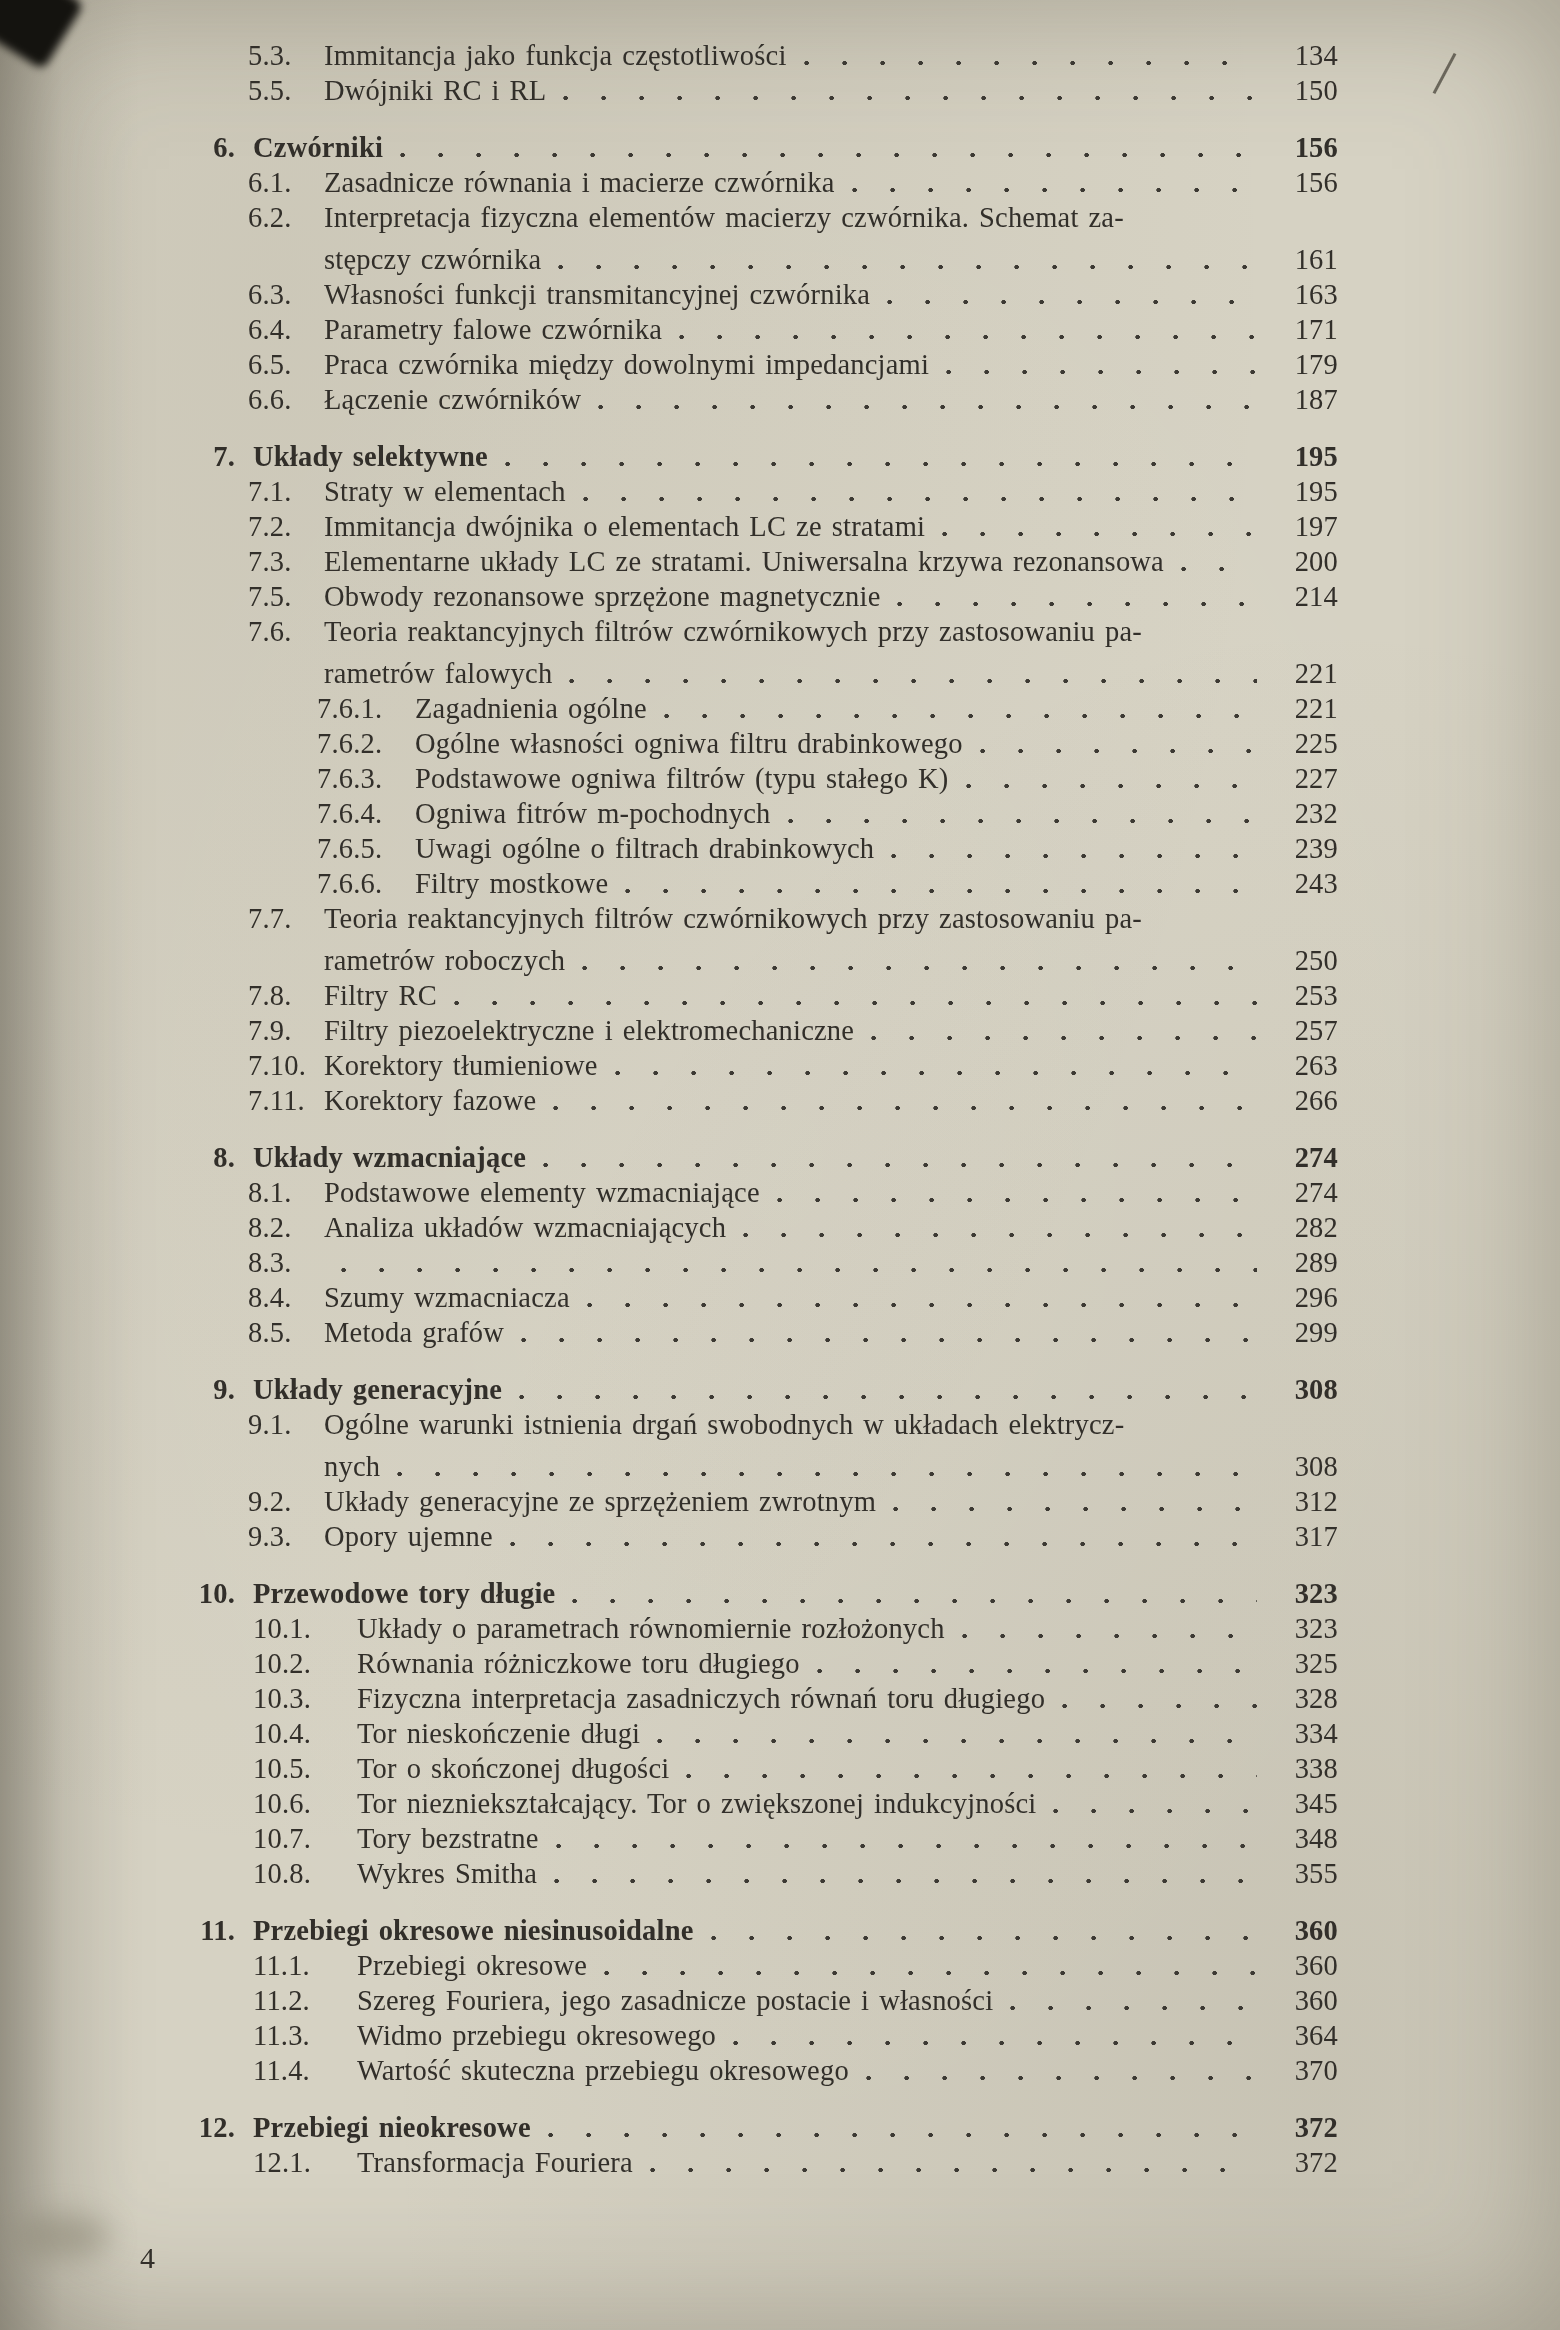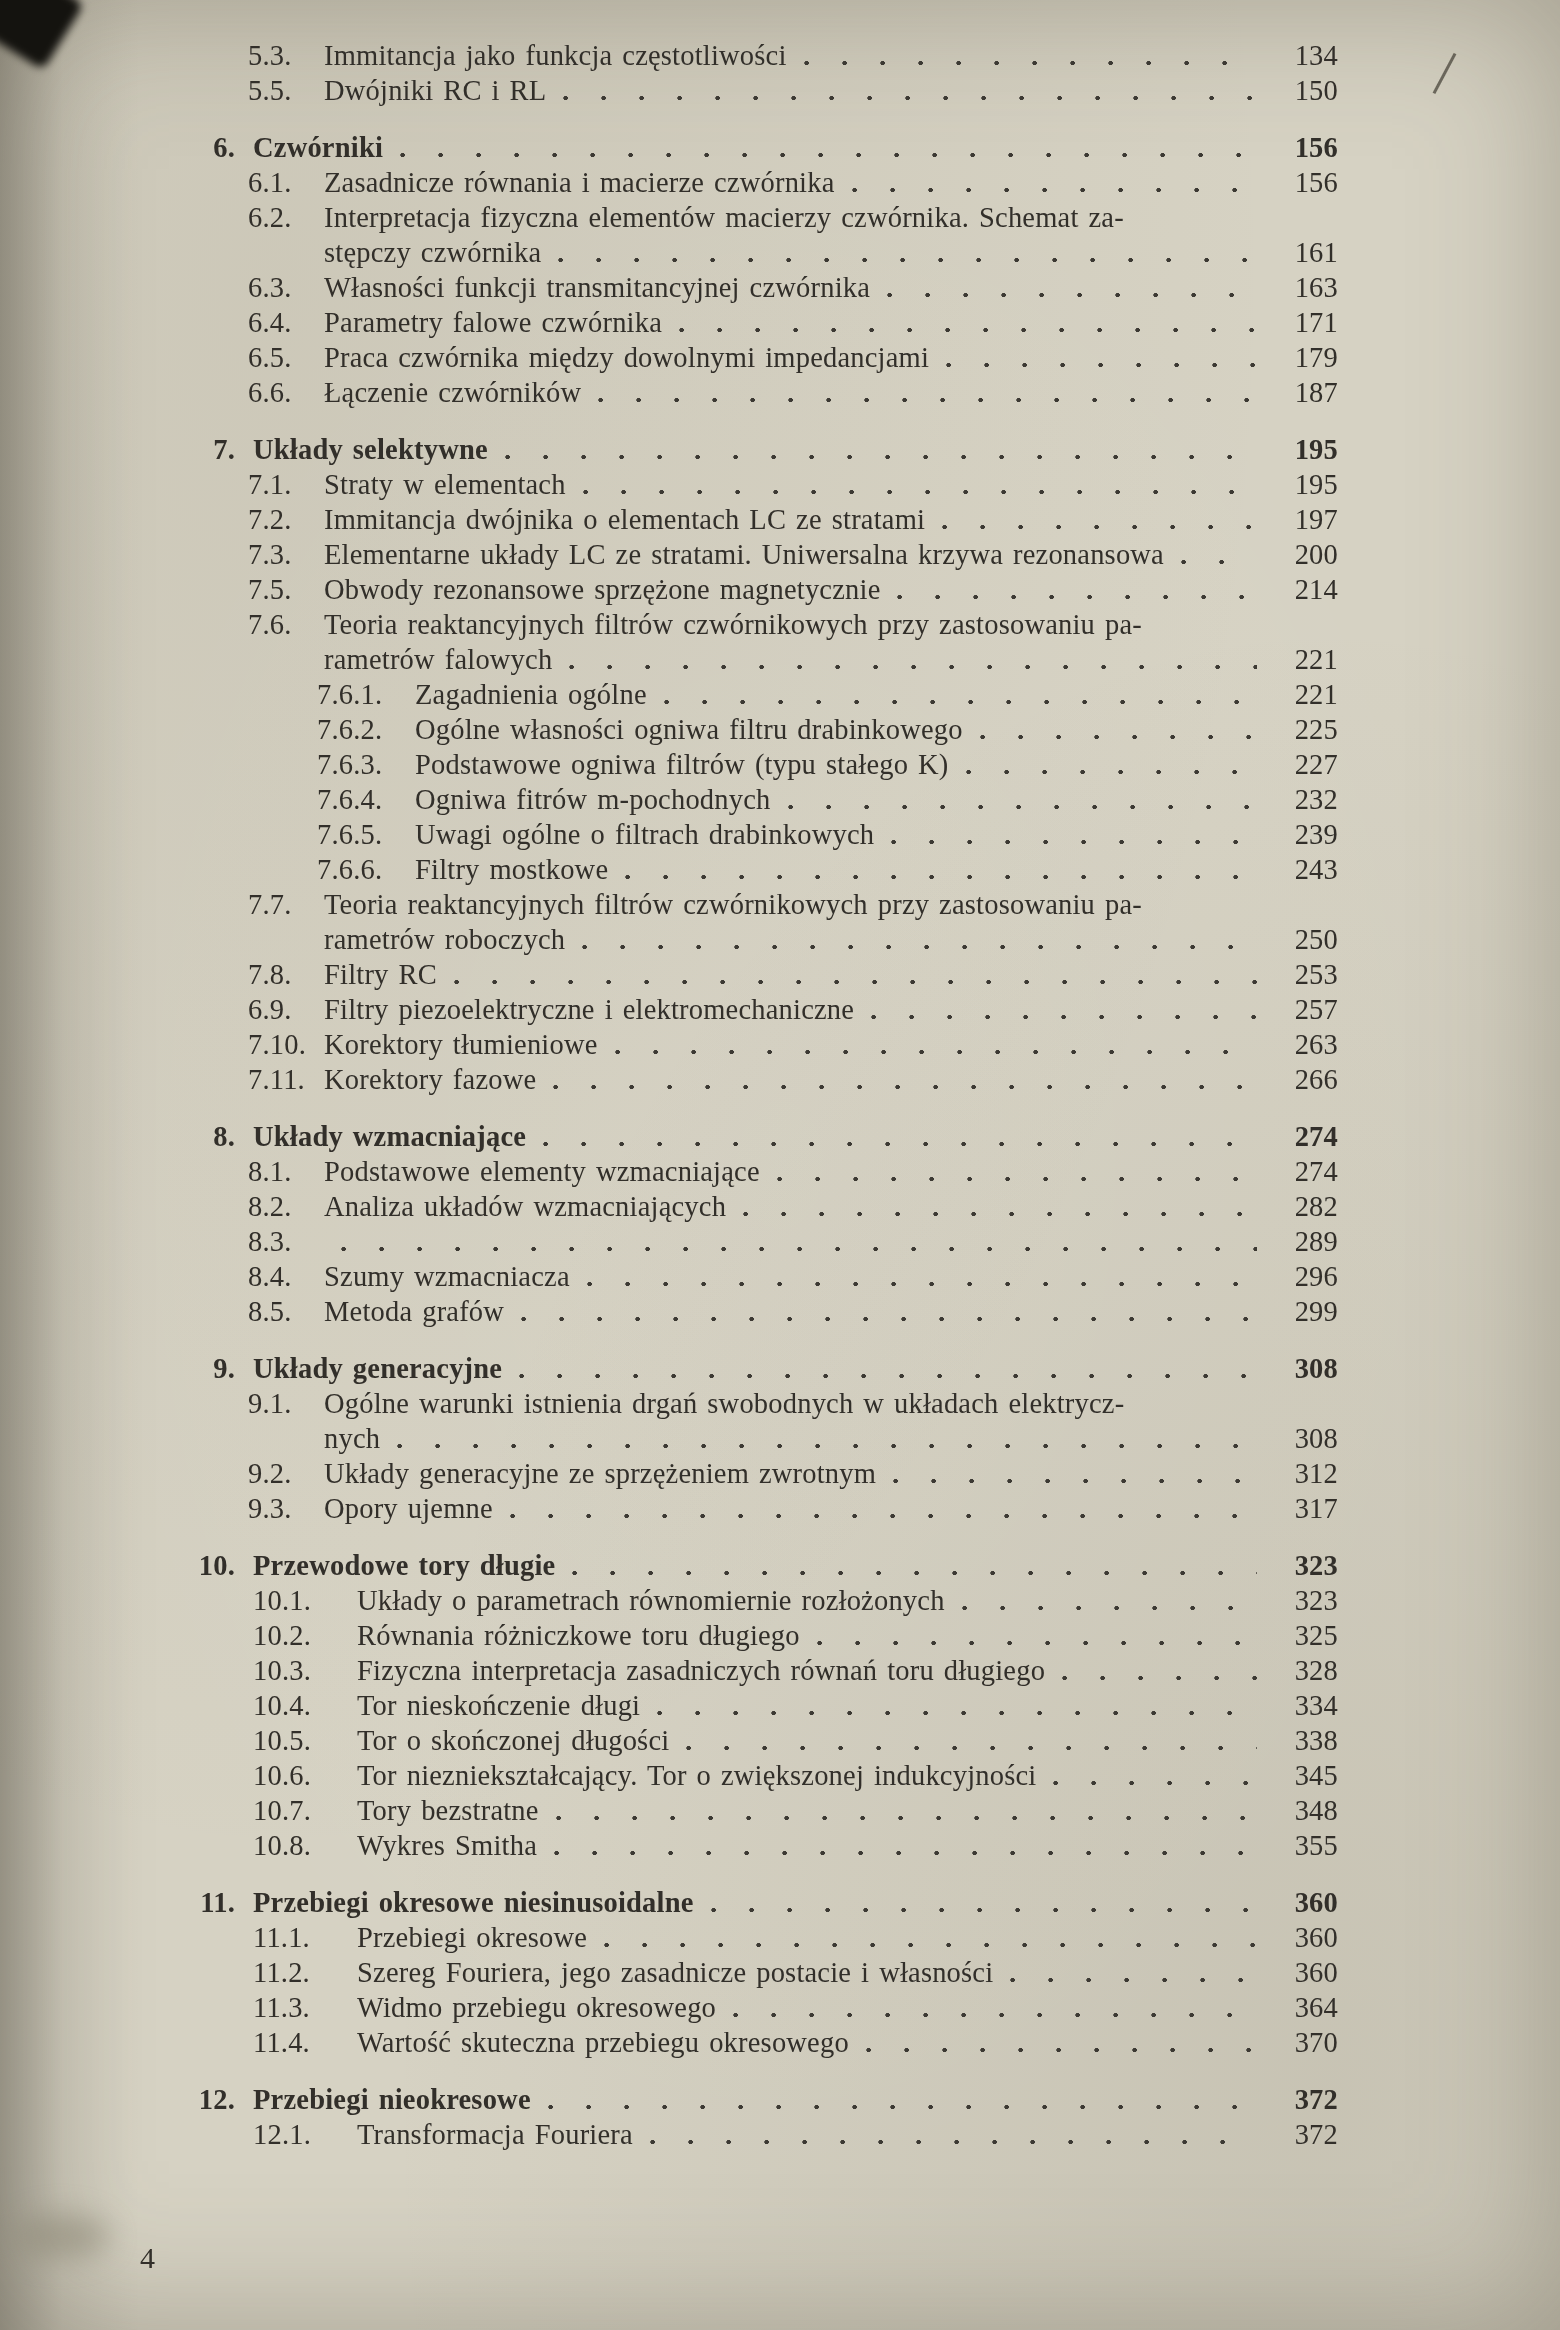--- a/index.html
+++ b/index.html
@@ -39,21 +39,21 @@
   }
   .toc{
     position:absolute;top:38px;left:0;right:8px;
     padding-right:215px;
   }
   .entry{--rowpad:248px;--numw:76px;}
   .entry.l1w{--rowpad:253px;--numw:104px;}
   .entry.l2{--rowpad:317px;--numw:98px;}
   .entry.chapter{--rowpad:188px;--numw:47px;margin-top:22px;font-weight:700;}
   .line{display:flex;align-items:baseline;padding-left:var(--rowpad);}
-  .line.cont{padding-left:calc(var(--rowpad) + var(--numw));}
+  .line.cont{padding-left:calc(var(--rowpad) + var(--numw));margin-top:7px;}
   .num{flex:none;width:var(--numw);}
   .entry.chapter .num{text-align:right;margin-right:18px;}
   .text{flex:0 1 auto;white-space:nowrap;}
   .leader{
     flex:1 1 auto;min-width:0;height:4.5px;align-self:baseline;
     margin:0 13px 0 17px;
     background-image:radial-gradient(circle at 2.6px 2.3px, #3c3933 2px, transparent 2.6px);
     background-size:38px 4.5px;background-repeat:repeat-x;background-position:0 100%;
   }
   .pagenum{flex:none;width:68px;text-align:right;}
@@ -259,21 +259,21 @@
       <div class="entry l1">
         <div class="line">
           <span class="num">7.8.</span>
           <span class="text">Filtry RC</span>
           <span class="leader"></span>
           <span class="pagenum">253</span>
         </div>
       </div>
       <div class="entry l1">
         <div class="line">
-          <span class="num">6.9.</span>
+          <span class="num">7.9.</span>
           <span class="text">Filtry piezoelektryczne i elektromechaniczne</span>
           <span class="leader"></span>
           <span class="pagenum">257</span>
         </div>
       </div>
       <div class="entry l1">
         <div class="line">
           <span class="num">7.10.</span>
           <span class="text">Korektory tłumieniowe</span>
           <span class="leader"></span>

